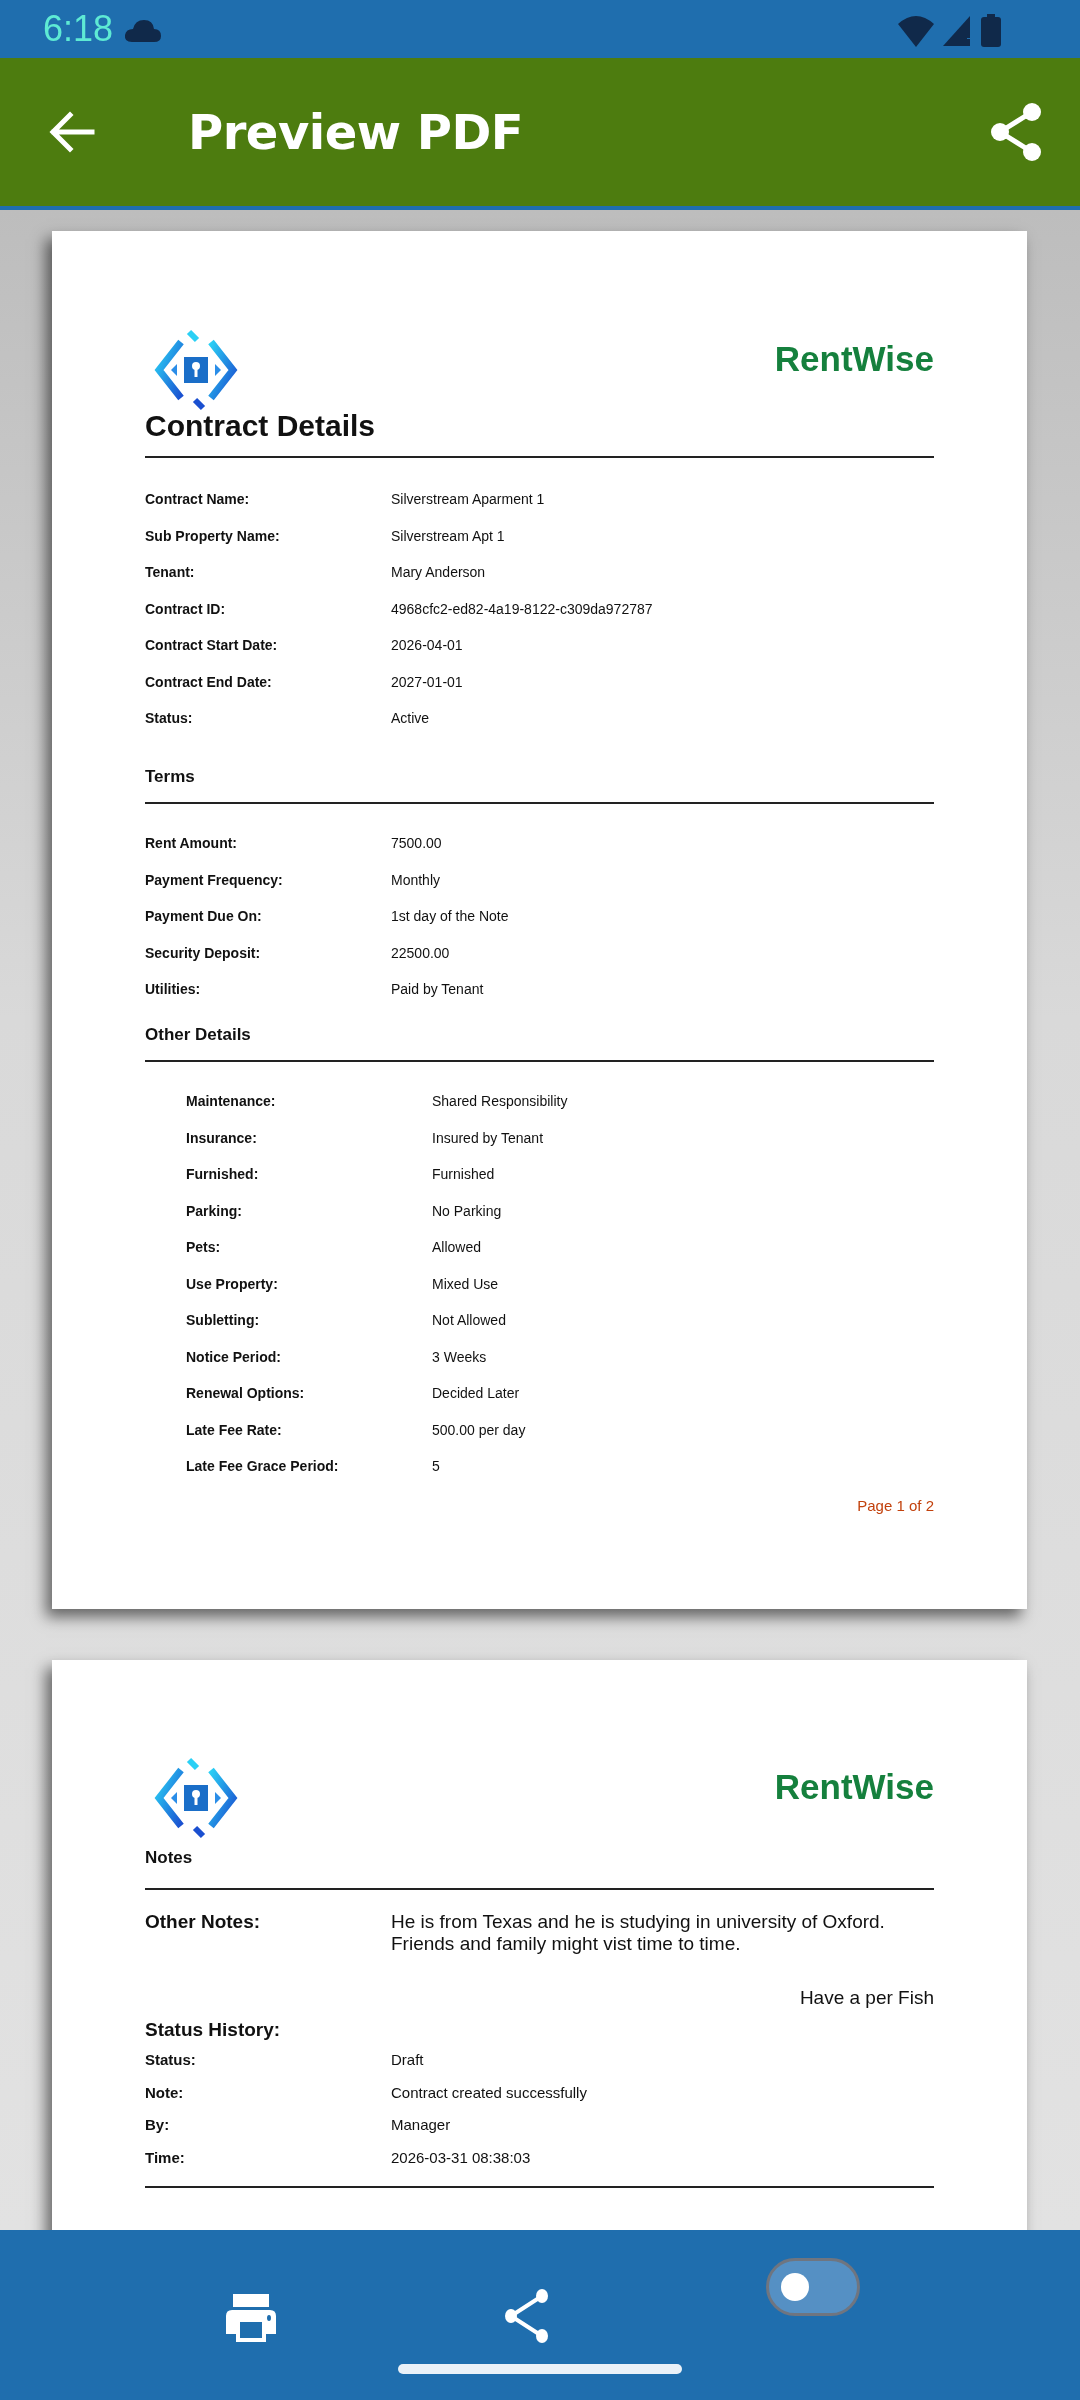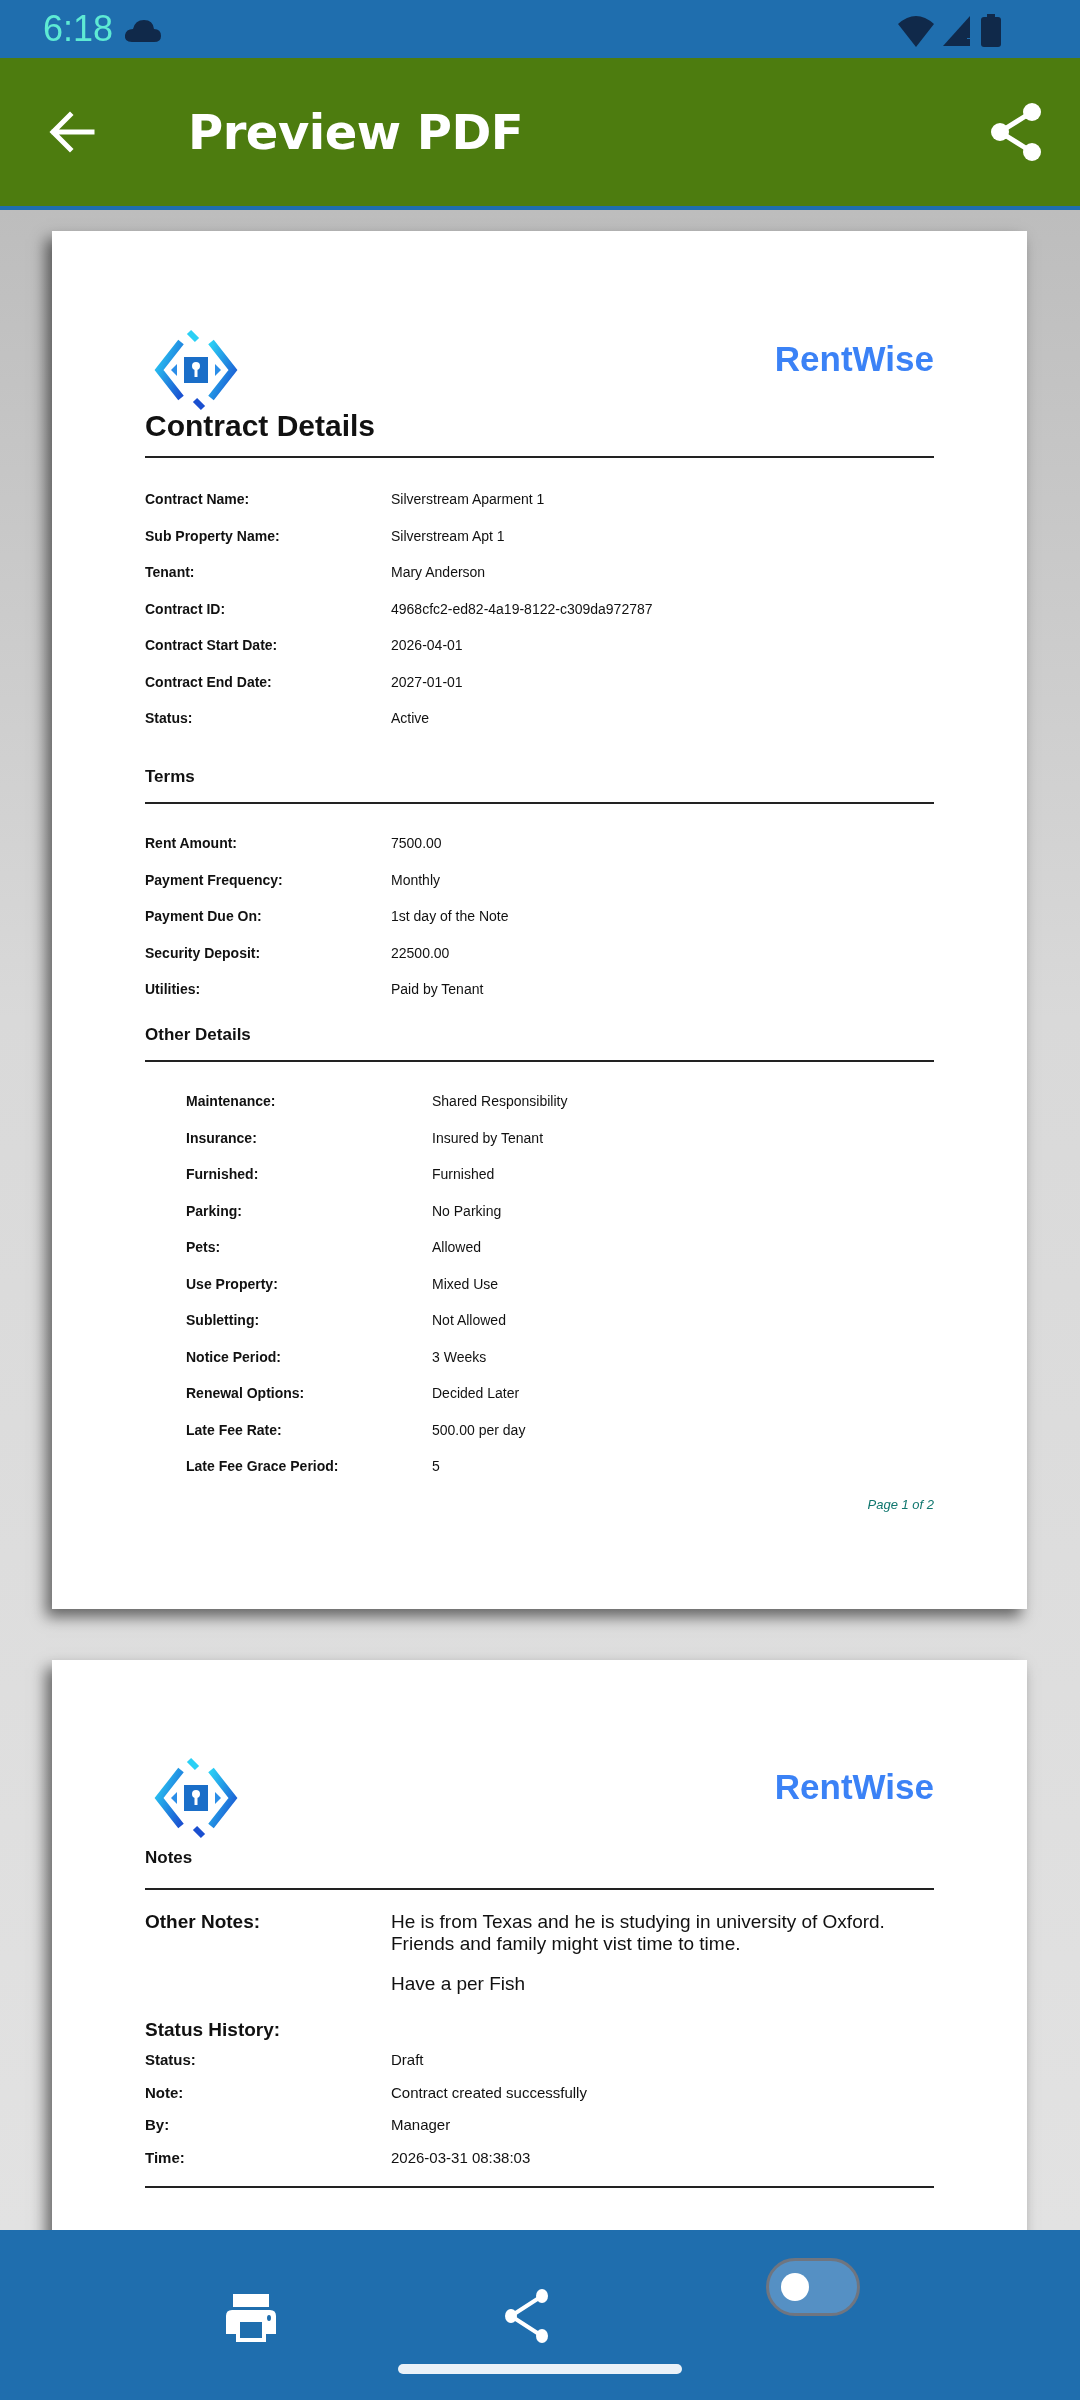--- a/index.html
+++ b/index.html
@@ -37,30 +37,30 @@
   }
   .page {
     position: absolute; left: 52px; width: 975px; background: #fff;
     box-shadow: -6px 8px 14px rgba(0,0,0,0.55);
   }
   .page1 { top: 21px; height: 1378px; }
   .page2 { top: 1450px; height: 700px; }
   .page-inner { position: absolute; left: 93px; right: 93px; top: 0; }
   .logo { position: absolute; left: 6px; width: 90px; height: 84px; }
   .brand {
-    position: absolute; right: 0; font-size: 35px; font-weight: bold; color: #3b82f6;
+    position: absolute; right: 0; font-size: 35px; font-weight: bold; color: #15803d;
   }
   .doc-title { position: absolute; left: 0; font-size: 30px; font-weight: bold; color: #111; }
   .sec-title { position: absolute; left: 0; font-size: 17px; font-weight: bold; color: #111; }
   .rule { position: absolute; left: 0; right: 0; height: 2px; background: #222; }
   .rows { position: absolute; left: 0; right: 0; }
   .row { display: flex; height: 36.5px; align-items: flex-start; font-size: 14px; color: #111; }
   .row .k { width: 246px; font-weight: bold; }
   .row .v { flex: 1; }
-  .pagenum { position: absolute; right: 0; font-size: 13px; color: #0f766e; font-style: italic; }
+  .pagenum { position: absolute; right: 0; font-size: 15px; color: #c2410c; }
   .notes-row { display: flex; font-size: 19px; color: #111; }
   .notes-row .k { width: 246px; font-weight: bold; }
   .notes-row .v { flex: 1; line-height: 22px; }
   .hist-title { position: absolute; left: 0; font-size: 19px; font-weight: bold; color: #111; }
   .hrow { display: flex; height: 32.5px; font-size: 15px; color: #111; }
   .hrow .k { width: 246px; font-weight: bold; }
   .hrow .v { flex: 1; }
 
   .bottombar {
     position: absolute; left: 0; top: 2230px; width: 1080px; height: 170px; background: #1f6eae;
@@ -271,21 +271,21 @@
       </svg>
       <span class="brand" style="top:107px;">RentWise</span>
       <span class="sec-title" style="top:188px;">Notes</span>
       <div class="rule" style="top:228px;"></div>
 
       <div class="notes-row" style="position:absolute; left:0; right:0; top:251px;">
         <span class="k">Other Notes:</span>
         <div class="v">
           <div>He is from Texas and he is studying in university of Oxford.</div>
           <div>Friends and family might vist time to time.</div>
-          <div style="margin-top:18px;">Have a per Fish</div>
+          <div style="margin-top:32px;text-align:right;">Have a per Fish</div>
         </div>
       </div>
 
       <span class="hist-title" style="top:359px;">Status History:</span>
       <div class="rows" style="top:391px;">
         <div class="hrow">
             <span class="k">Status:</span>
             <span class="v">Draft</span>
           </div>
         <div class="hrow">

